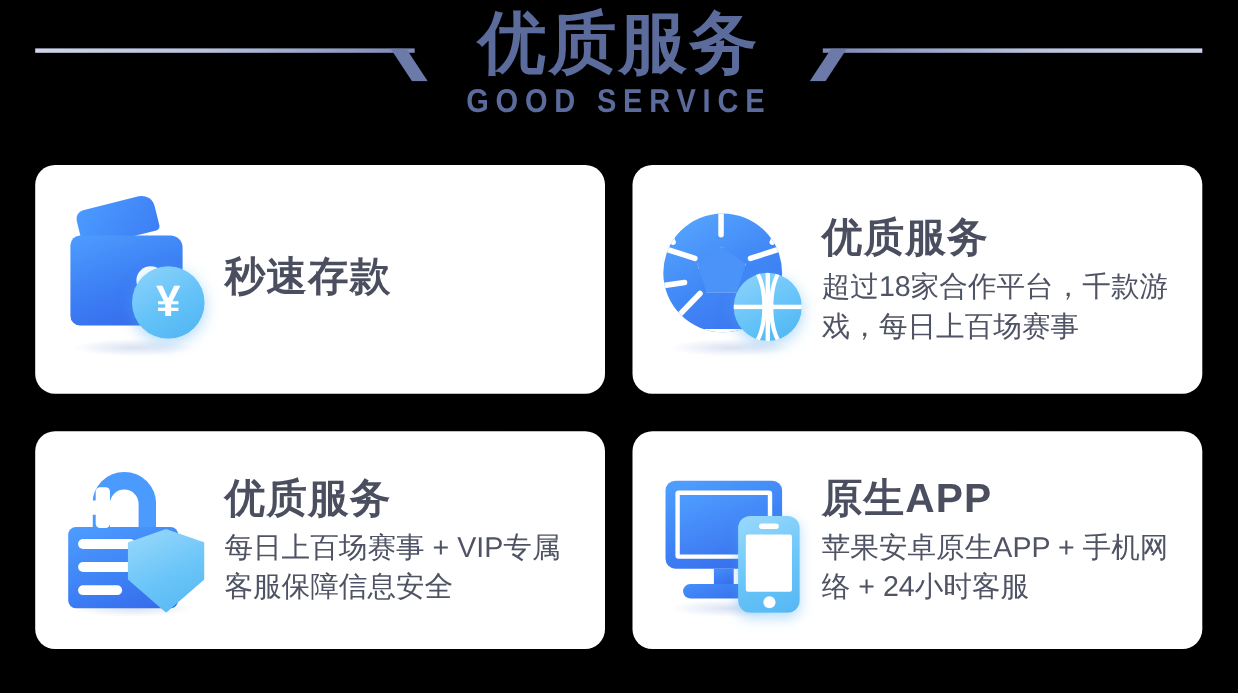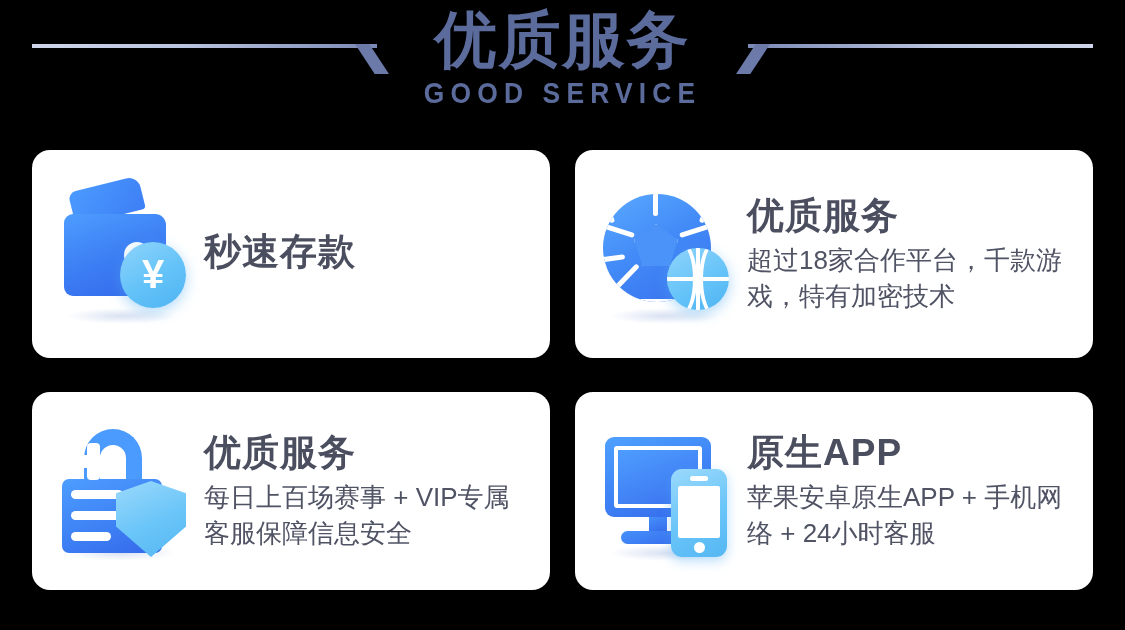--- a/index.html
+++ b/index.html
@@ -316,21 +316,21 @@
         </div>
         <div class="ball-basket">
           <div class="bb-v"></div>
           <div class="bb-h"></div>
           <div class="bb-c1"></div>
           <div class="bb-c2"></div>
         </div>
       </div>
       <div class="card-text">
         <div class="card-title">优质服务</div>
-        <div class="card-desc">超过18家合作平台，千款游戏，特有加密技术</div>
+        <div class="card-desc">超过18家合作平台，千款游戏，每日上百场赛事</div>
       </div>
     </div>
 
     <div class="card">
       <div class="card-icon">
         <div class="icon-shadow"></div>
         <div class="lock-shackle"></div>
         <div class="lock-body">
           <div class="lock-slot ls1"></div>
           <div class="lock-slot ls2"></div>

